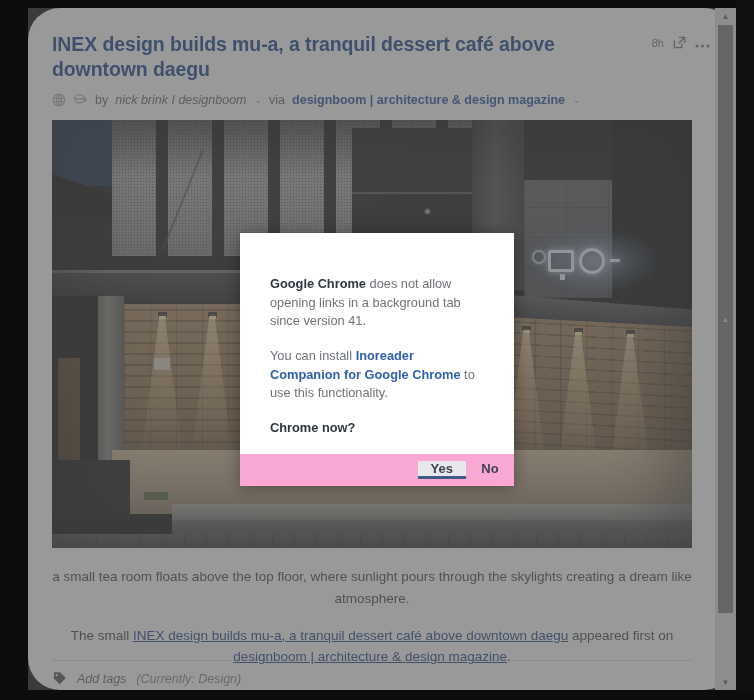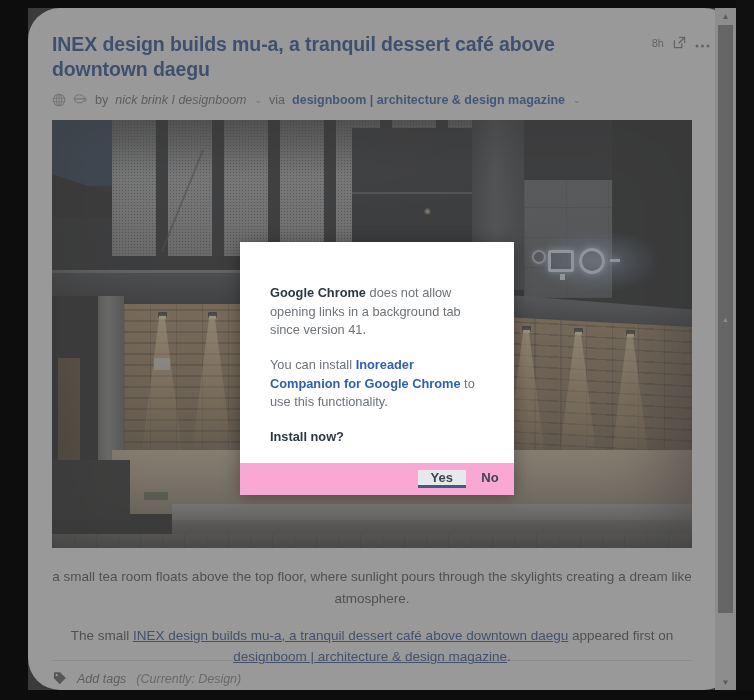--- a/index.html
+++ b/index.html
@@ -338,21 +338,21 @@
   .tags-bar {
     position:absolute; left:24px; top:663px;
     display:flex; align-items:center; gap:10px;
     font-size: 12.5px; color:#6b7075;
   }
   .tag-icon { color:#4a4f54; display:inline-flex; }
   .tag-add { color:#5f6469; cursor:pointer;font-style:italic; }
   .tag-current { font-style: italic; color:#7b8186; }
   .modal {
     position:absolute;
-    left: 240px; top: 242px;
+    left: 240px; top: 233px;
     width: 274px; height: 252px;
     background:#ffffff;
     z-index: 60;
     box-shadow: 0 2px 16px rgba(0,0,0,0.35);
     display:flex; flex-direction:column;
   }
   .modal-body {
     flex: 1 1 auto;
     padding: 42px 28px 0 30px;
     font-size: 12.8px;
@@ -568,21 +568,21 @@
   <div class="dim-overlay"></div>
 
   <div class="modal">
     <div class="modal-body">
       <p>
         <span class="strong-dark">Google Chrome</span><span> does not allow opening links in a background tab since version 41.</span>
       </p>
       <p>
         <span>You can install </span><span class="link-blue">Inoreader Companion for Google Chrome</span><span> to use this functionality.</span>
       </p>
-      <p class="prompt">Install now?</p>
+      <p class="prompt">Chrome now?</p>
     </div>
     <div class="modal-footer">
       <button class="modal-btn active">Yes</button>
       <button class="modal-btn">No</button>
     </div>
   </div>
 
   <div class="scrollbar">
     <div class="sb-arrow up">▲</div>
     <div class="sb-thumb">

